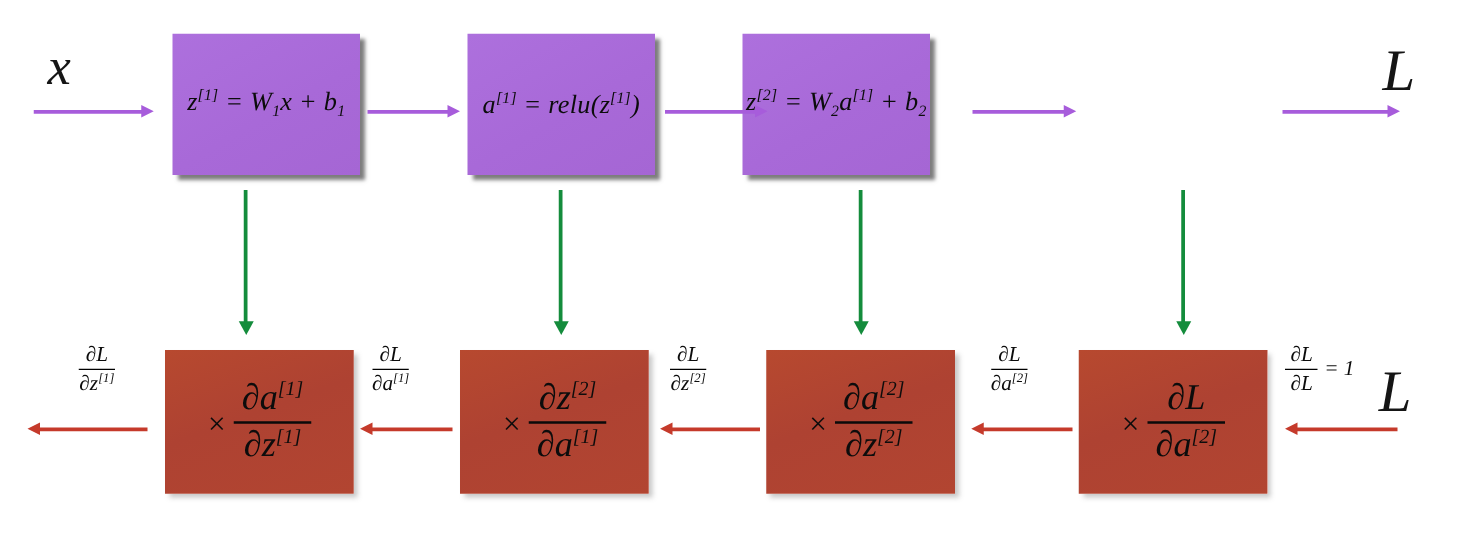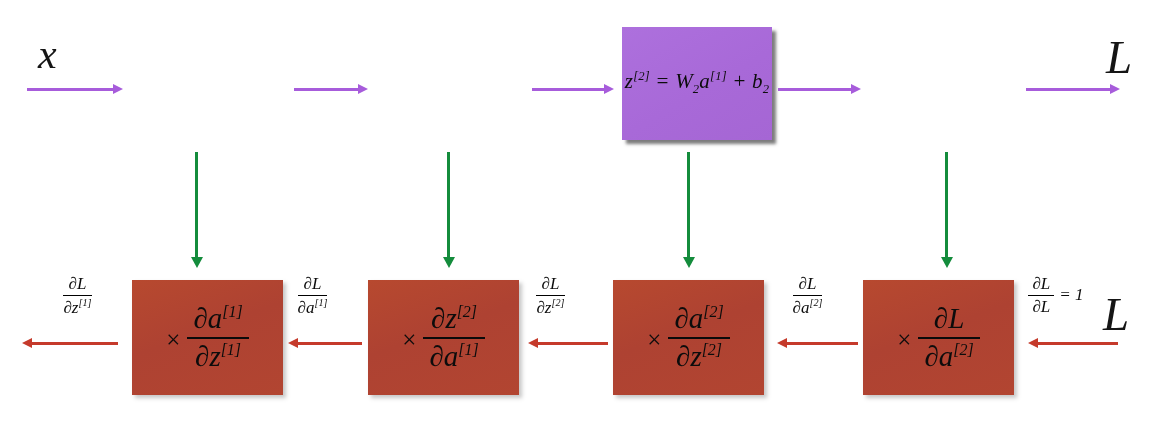--- a/index.html
+++ b/index.html
@@ -144,21 +144,27 @@
 </style>
 </head>
 <body>
 
 <div class="canvas">
 
   <div class="big-var" style="left:38px; top:33px;">x</div>
   <div class="big-var loss" style="left:1106px; top:34px;">L</div>
   <div class="big-var loss" style="left:1103px; top:291px;">L</div>
 
-  <div class="fbox" style="left:622px;text-align:center;">
+  <div class="fbox" style="left:138px;">
+    <span class="feq">z<sup>[1]</sup> = W<sub>1</sub>x + b<sub>1</sub></span>
+  </div>
+  <div class="fbox" style="left:374px;">
+    <span class="feq">a<sup>[1]</sup> = relu(z<sup>[1]</sup>)</span>
+  </div>
+  <div class="fbox" style="left:594px;text-align:center;">
     <span class="feq">z<sup>[2]</sup> = W<sub>2</sub>a<sup>[1]</sup> + b<sub>2</sub></span>
   </div>
 
   <div class="harrow right purple" style="left:27px;  top:88px; width:87px;"></div>
   <div class="harrow right purple" style="left:294px; top:88px; width:65px;"></div>
   <div class="harrow right purple" style="left:532px; top:88px; width:73px;"></div>
   <div class="harrow right purple" style="left:778px; top:88px; width:74px;"></div>
   <div class="harrow right purple" style="left:1026px; top:88px; width:85px;"></div>
 
   <div class="varrow down green" style="left:195px; top:152px; height:106px;"></div>

